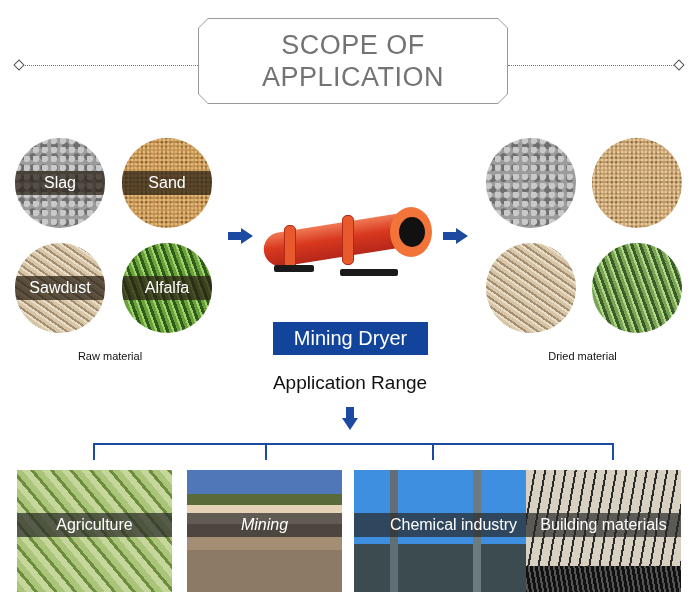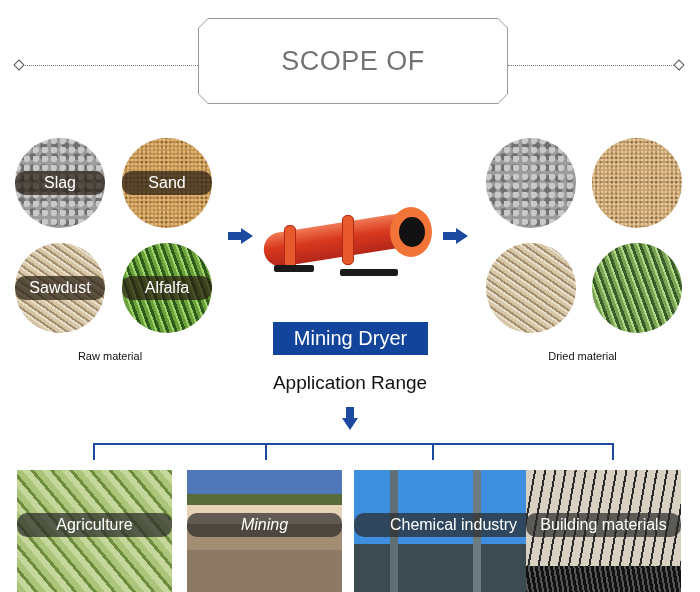--- a/index.html
+++ b/index.html
@@ -14,21 +14,21 @@
     clip-path:polygon(9px 0,calc(100% - 9px) 0,100% 9px,100% calc(100% - 9px),calc(100% - 9px) 100%,9px 100%,0 calc(100% - 9px),0 9px);}
   .title-border{position:absolute;left:4px;top:4px;right:4px;bottom:4px;background:#111;
     clip-path:polygon(8px 0,calc(100% - 8px) 0,100% 8px,100% calc(100% - 8px),calc(100% - 8px) 100%,8px 100%,0 calc(100% - 8px),0 8px);}
   .title-fill{position:absolute;left:3px;top:3px;right:3px;bottom:3px;background:#fff;
     clip-path:polygon(7px 0,calc(100% - 7px) 0,100% 7px,100% calc(100% - 7px),calc(100% - 7px) 100%,7px 100%,0 calc(100% - 7px),0 7px);
     display:flex;flex-direction:column;align-items:center;justify-content:center;}
   .title-fill span{font-size:27px;line-height:32px;letter-spacing:0.5px;color:#737373;}
   
   .circle{position:absolute;width:90px;height:90px;border-radius:50%;overflow:hidden;}
   .band{position:absolute;left:0;right:0;top:33px;height:24px;background:rgba(40,30,20,0.72);
-    color:#fff;font-size:16px;line-height:24px;text-align:center;border-radius:10px;}
+    color:#fff;font-size:16px;line-height:24px;text-align:center;}
   .slag{background:radial-gradient(circle at 30% 30%,#c9c9c9 0 3px,transparent 4px) 0 0/9px 9px,
         radial-gradient(circle at 60% 70%,#6f6f6f 0 3px,transparent 4px) 0 0/11px 11px,#9c9c9c;}
   .sand{background:radial-gradient(circle,#e3b977 0 1px,transparent 2px) 0 0/4px 4px,
         radial-gradient(circle,#8c6330 0 1px,transparent 2px) 2px 2px/5px 5px,#c08d4e;}
   .sawdust{background:repeating-linear-gradient(35deg,#e8ddc8 0 2px,#a58e6f 2px 4px,#d6c6a6 4px 7px),#cbb899;}
   .alfalfa{background:repeating-linear-gradient(70deg,#9fd16a 0 2px,#2f5b1a 2px 5px,#6aa03a 5px 8px),#4f8227;}
   .label{position:absolute;font-size:11px;color:#111;text-align:center;}
   
   .arrow-r{position:absolute;width:26px;height:16px;}
   .arrow-r::before{content:"";position:absolute;left:0;top:4px;width:14px;height:8px;background:#1b4aa0;}
@@ -67,20 +67,21 @@
 <div class="hline" style="left:20px;width:180px;"></div>
 <div class="diamond" style="left:15px;"></div>
 <div class="hline" style="left:508px;width:170px;"></div>
 <div class="diamond" style="left:675px;"></div>
 
 <div class="title-box">
   <div class="title-inner"></div>
   <div class="title-border"></div>
   <div class="title-fill">
     <span>SCOPE OF</span>
+    <span>APPLICATION</span>
   </div>
 </div>
 
 <div class="circle slag" style="left:15px;top:138px;">
   <div class="band">Slag</div>
 </div>
 <div class="circle sand" style="left:122px;top:138px;">
   <div class="band">Sand</div>
 </div>
 <div class="circle sawdust" style="left:15px;top:243px;">

